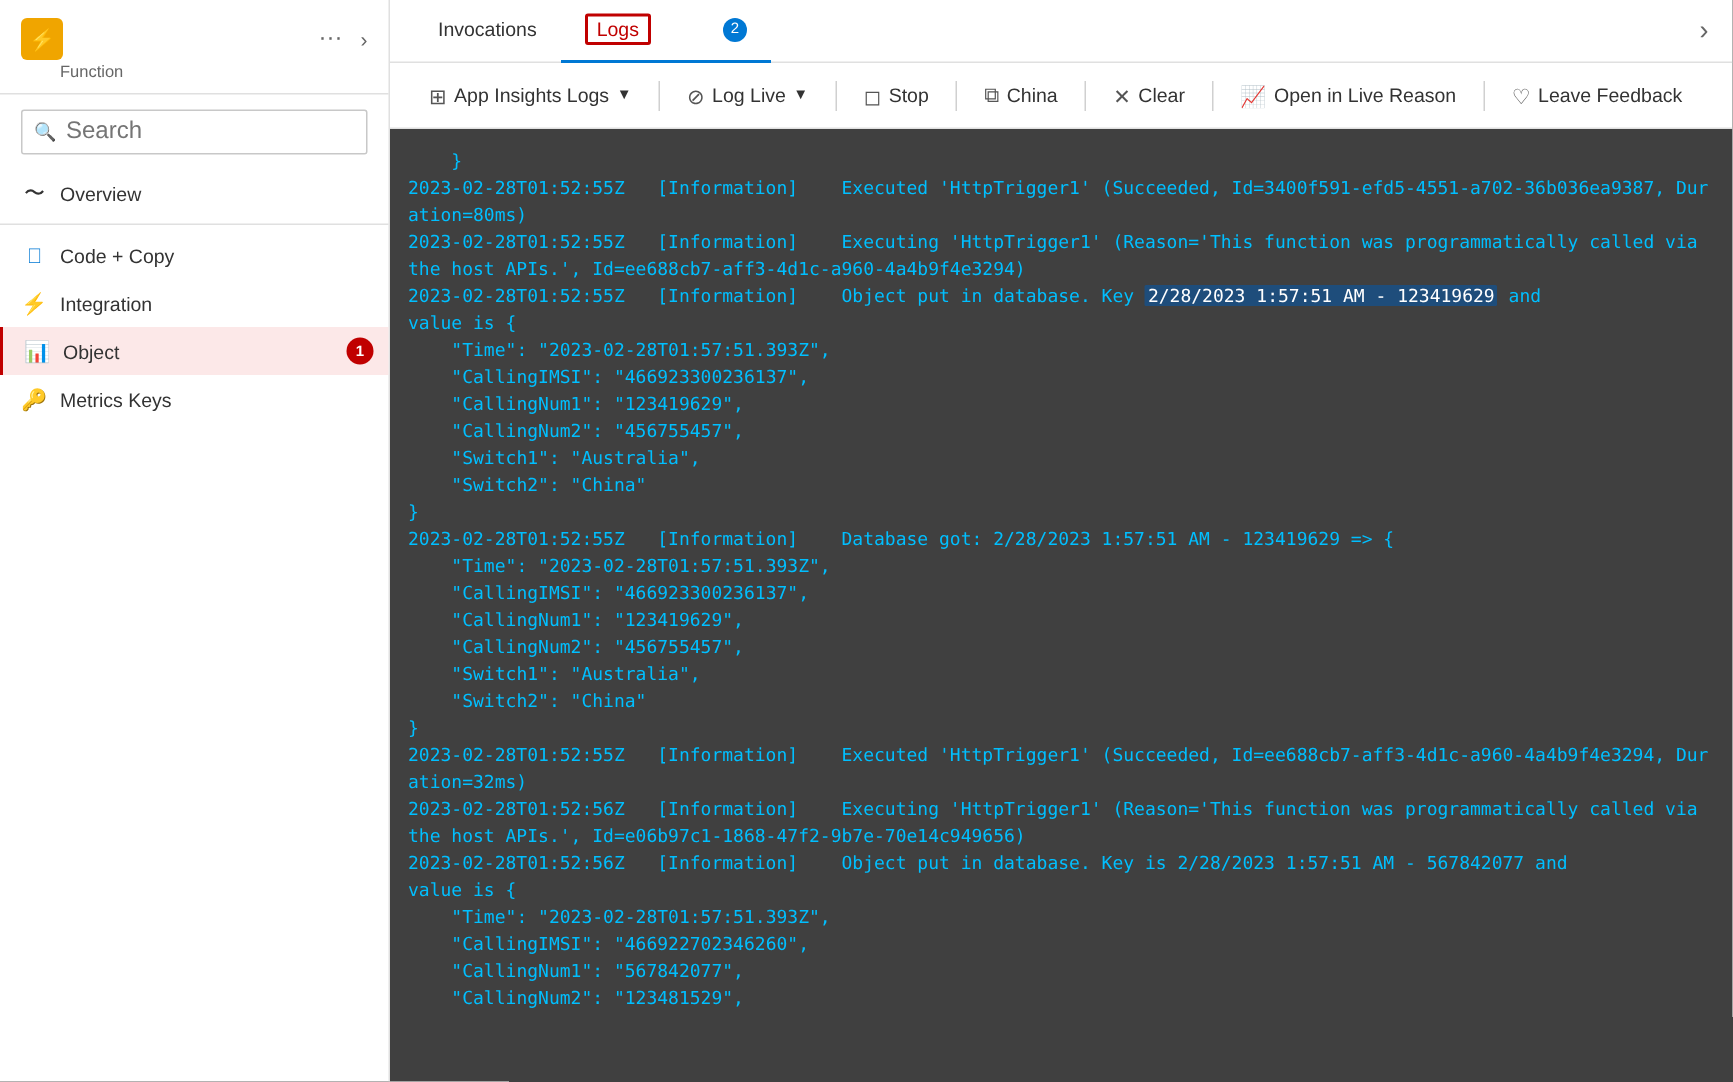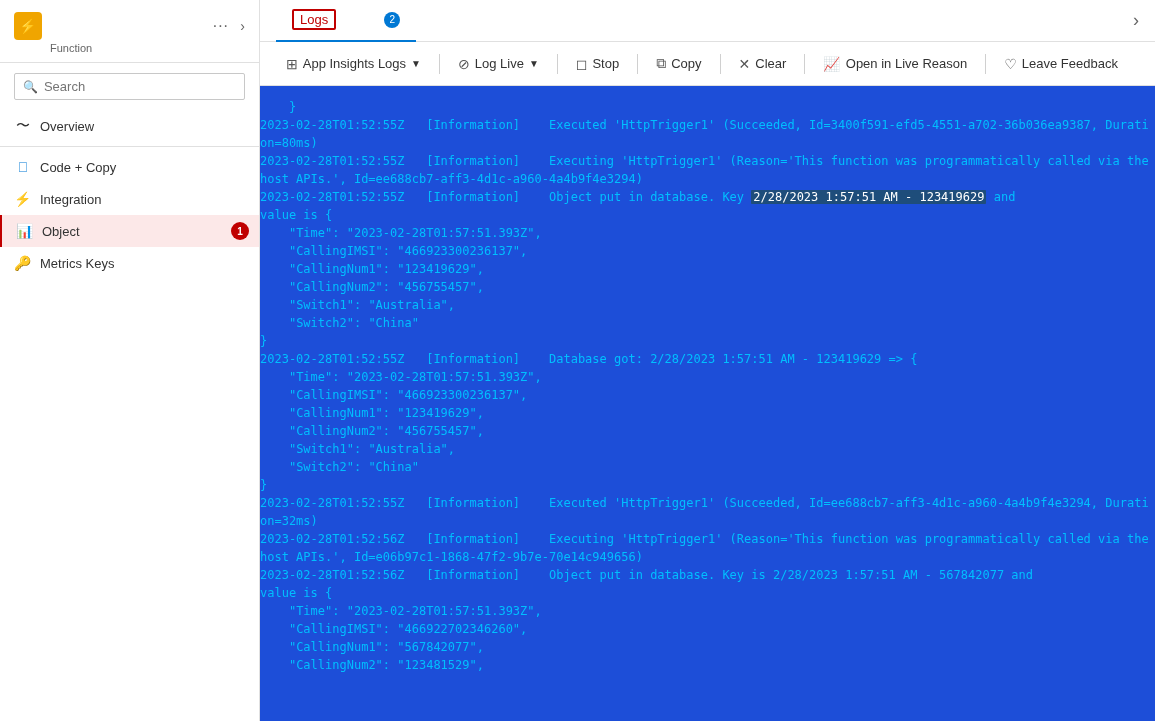--- a/index.html
+++ b/index.html
@@ -44,21 +44,21 @@
 
     .app-title {
       font-size: 15px;
       font-weight: 600;
       color: #1a1a1a;
     }
 
     .app-subtitle {
       font-size: 11px;
       color: #666;
-      margin-left: 36px;
+      margin-left: 26px;
     }
 
     .more-icon {
       margin-left: auto;
       color: #666;
       font-size: 16px;
       cursor: pointer;
     }
 
     .collapse-icon {
@@ -75,21 +75,21 @@
       border-radius: 2px;
       padding: 5px 8px;
       margin: 10px 14px;
       background: #fff;
       gap: 6px;
     }
 
     .search-box input {
       border: none;
       outline: none;
-      font-size: 13px;
+      font-size: 16px;
       color: #a16207;
       width: 100%;
       background: transparent;
     }
 
     .search-icon-small {
       color: #666;
       font-size: 12px;
     }
 
@@ -212,25 +212,25 @@
     .toolbar-separator {
       width: 1px;
       height: 20px;
       background: #d0d0d0;
       margin: 0 4px;
     }
 
     
     .log-area {
       flex: 1;
-      background: #1d4ed8;
+      background: #404040;
       color: #00bfff;
       font-family: 'Consolas', 'Courier New', monospace;
       font-size: 12px;
-      padding: 12px 0;
+      padding: 12px 12px;
       overflow-y: auto;
       line-height: 1.5;
     }
 
     .log-area pre {
       white-space: pre-wrap;
       word-break: break-all;
     }
 
     .highlight-selection {
@@ -317,20 +317,23 @@
 
   <div class="nav-item">
     <span class="nav-icon" style="color:#f0a500;">🔑</span>
     <span>Metrics Keys</span>
   </div>
 </div>
 
 <div class="main-content">
 
   <div class="tabs-bar">
+    <div class="tab">
+      <span>Invocations</span>
+    </div>
     <div class="tab active">
       <span class="tab-red-box">Logs</span>
       <span class="tab-badge">2</span>
     </div>
     <span class="expand-icon" style="margin-left:auto; font-size:18px;">›</span>
   </div>
 
   <div class="toolbar">
     <button class="toolbar-btn">
       <span class="btn-icon">⊞</span>
@@ -344,21 +347,21 @@
       <span style="font-size:10px;">▼</span>
     </button>
     <div class="toolbar-separator"></div>
     <button class="toolbar-btn">
       <span class="btn-icon">◻</span>
       <span>Stop</span>
     </button>
     <div class="toolbar-separator"></div>
     <button class="toolbar-btn">
       <span class="btn-icon">⧉</span>
-      <span>Copy</span>
+      <span>China</span>
     </button>
     <div class="toolbar-separator"></div>
     <button class="toolbar-btn">
       <span class="btn-icon">✕</span>
       <span>Clear</span>
     </button>
     <div class="toolbar-separator"></div>
     <button class="toolbar-btn">
       <span class="btn-icon">📈</span>
       <span>Open in Live Reason</span>

